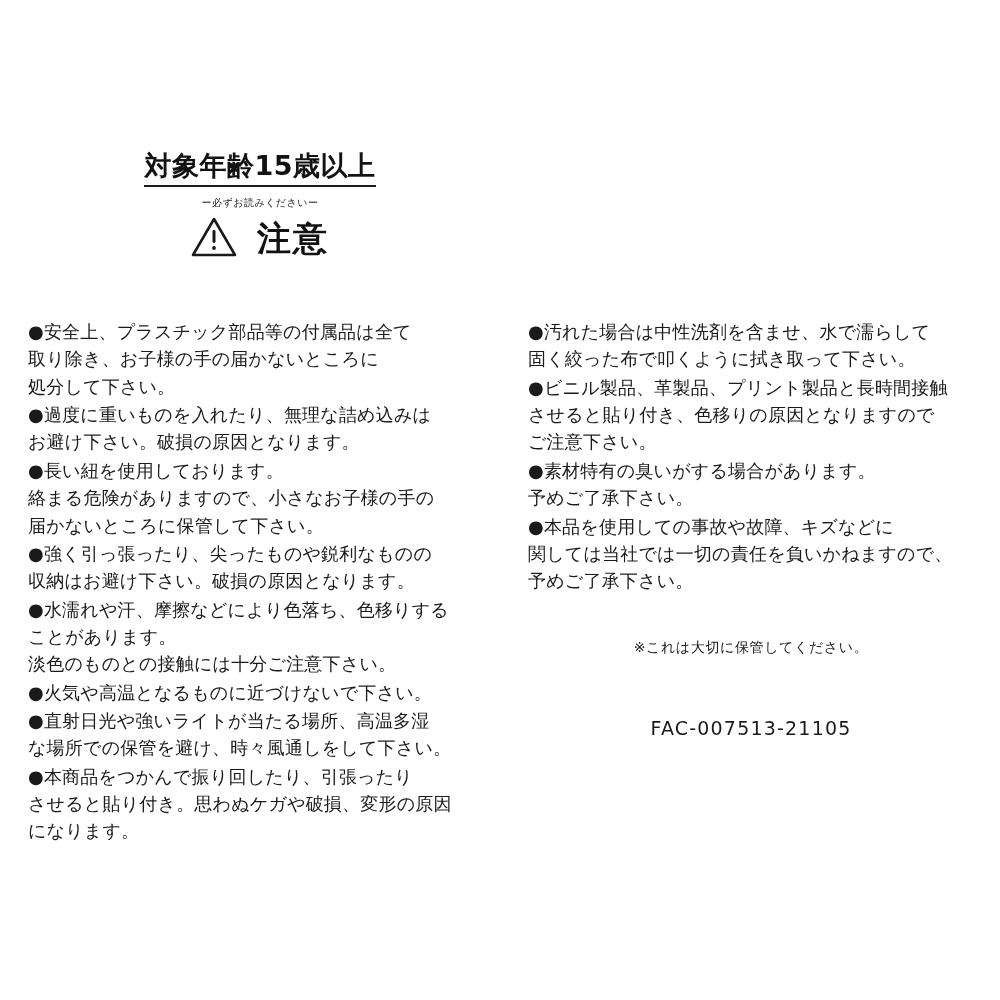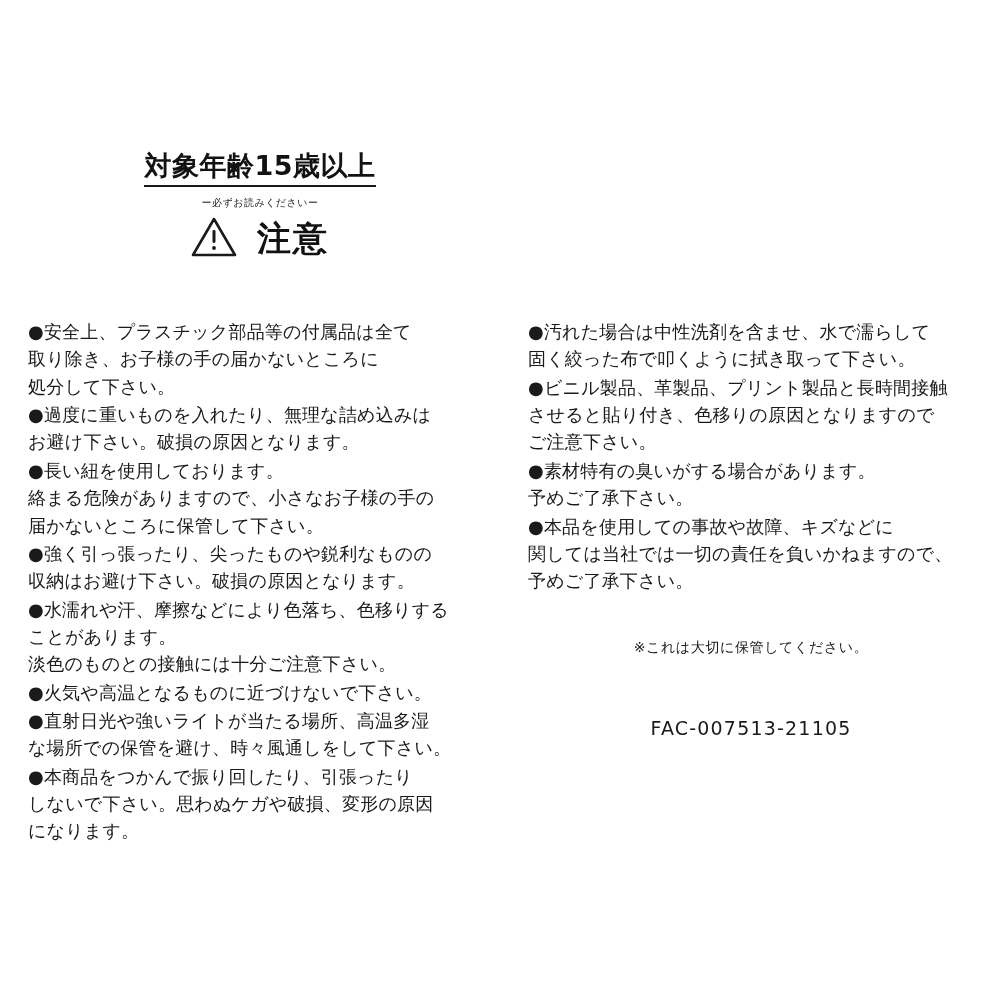--- a/index.html
+++ b/index.html
@@ -139,21 +139,21 @@
 届かないところに保管して下さい。</p>
       <p class="para">●強く引っ張ったり、尖ったものや鋭利なものの
 収納はお避け下さい。破損の原因となります。</p>
       <p class="para">●水濡れや汗、摩擦などにより色落ち、色移りする
 ことがあります。
 淡色のものとの接触には十分ご注意下さい。</p>
       <p class="para">●火気や高温となるものに近づけないで下さい。</p>
       <p class="para">●直射日光や強いライトが当たる場所、高温多湿
 な場所での保管を避け、時々風通しをして下さい。</p>
       <p class="para">●本商品をつかんで振り回したり、引張ったり
-しないで下さい。思わぬケガや破損、変形の原因
+させると貼り付き。思わぬケガや破損、変形の原因
 になります。</p>
     </div>
 
     <div class="col col-right">
       <p class="para">●汚れた場合は中性洗剤を含ませ、水で濡らして
 固く絞った布で叩くように拭き取って下さい。</p>
       <p class="para">●ビニル製品、革製品、プリント製品と長時間接触
 させると貼り付き、色移りの原因となりますので
 ご注意下さい。</p>
       <p class="para">●素材特有の臭いがする場合があります。

